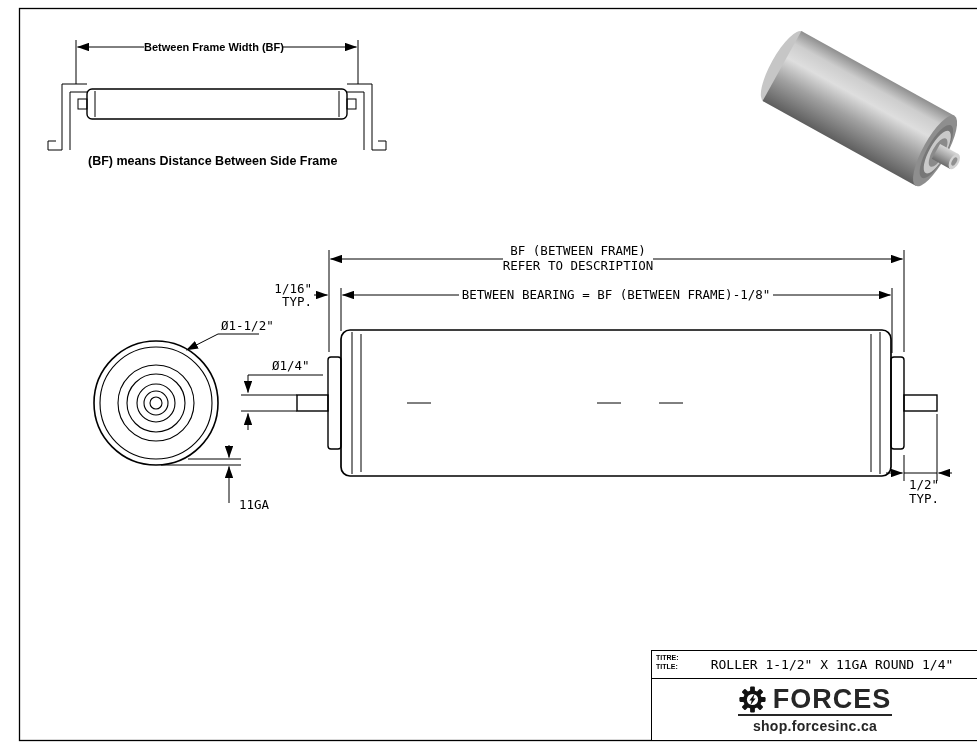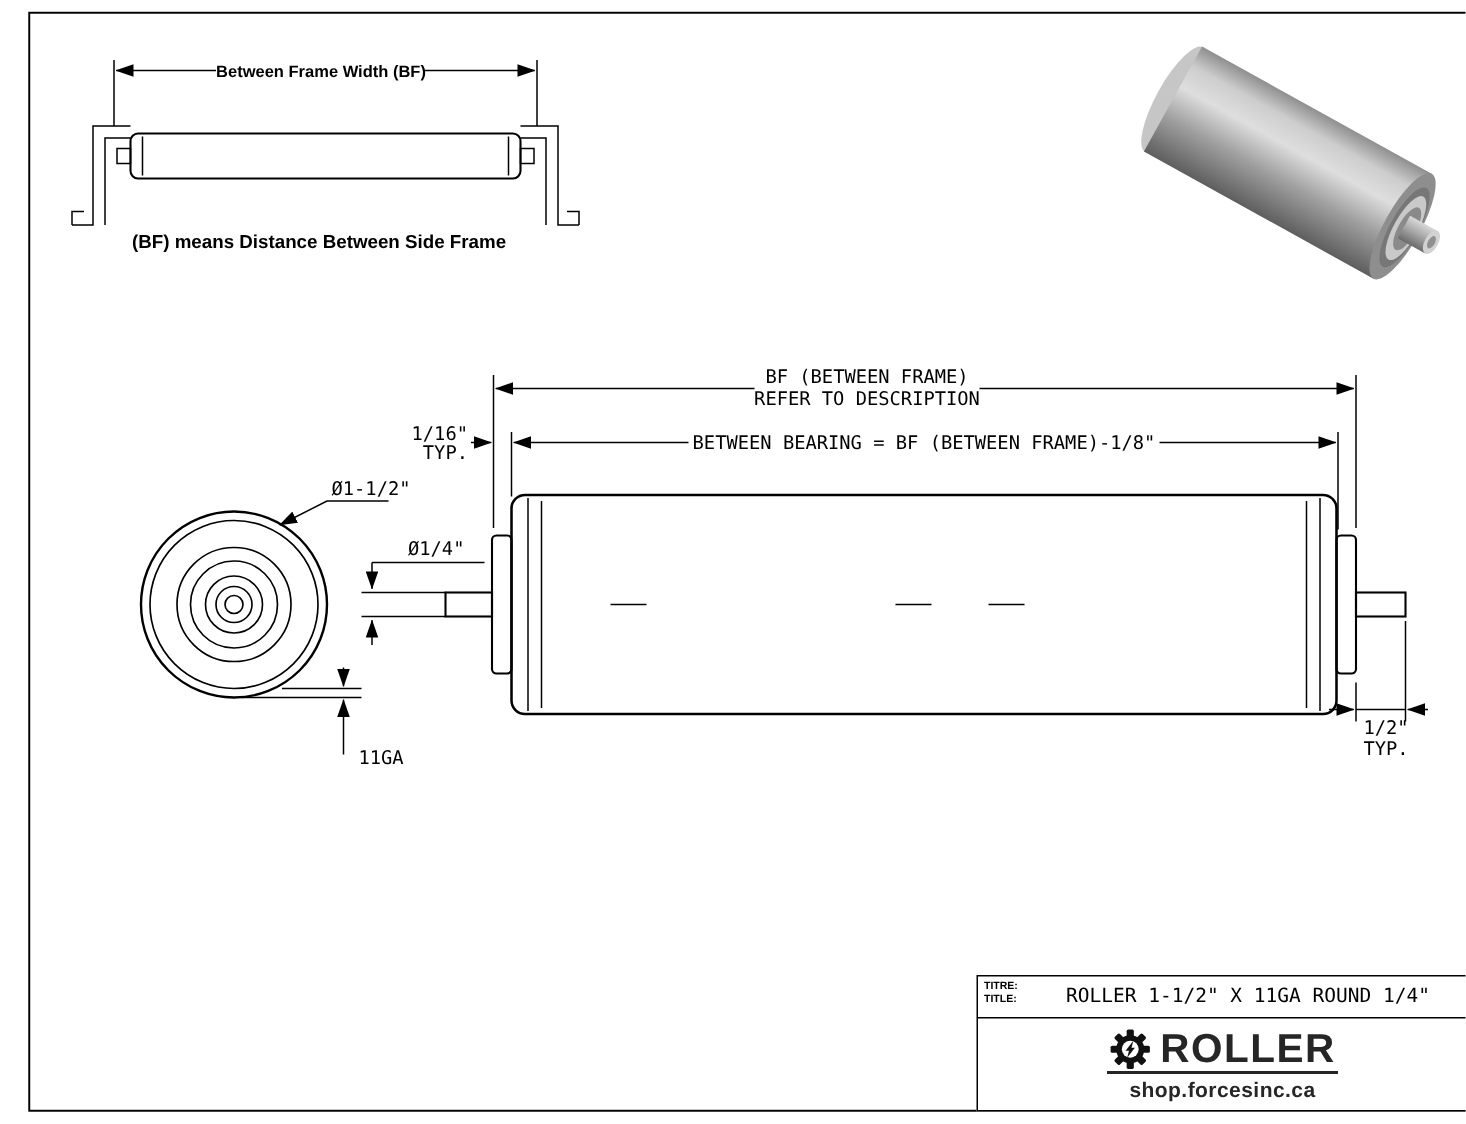--- a/index.html
+++ b/index.html
@@ -184,20 +184,20 @@
         <g fill="#111" stroke="none">
           <rect x="-2.3" y="-12.6" width="4.6" height="25.2" rx="1"></rect>
           <rect x="-2.3" y="-12.6" width="4.6" height="25.2" rx="1" transform="rotate(45)"></rect>
           <rect x="-2.3" y="-12.6" width="4.6" height="25.2" rx="1" transform="rotate(90)"></rect>
           <rect x="-2.3" y="-12.6" width="4.6" height="25.2" rx="1" transform="rotate(135)"></rect>
           <circle cx="0" cy="0" r="9"></circle>
         </g>
         <circle cx="0" cy="0" r="5.4" fill="#fff" stroke="none"></circle>
         <path d="M2,-5.5 L-3,1 L-0.8,1 L-2,5.5 L3,-1 L0.8,-1 Z" fill="#111" stroke="none"></path>
       </svg>
-      <span class="brand">ROLLER</span>
+      <span class="brand">FORCES</span>
     </div>
     <div class="logo-rule"></div>
     <div class="site">shop.forcesinc.ca</div>
   </div>
 </div>
 
 </div>
 
 </body></html>

